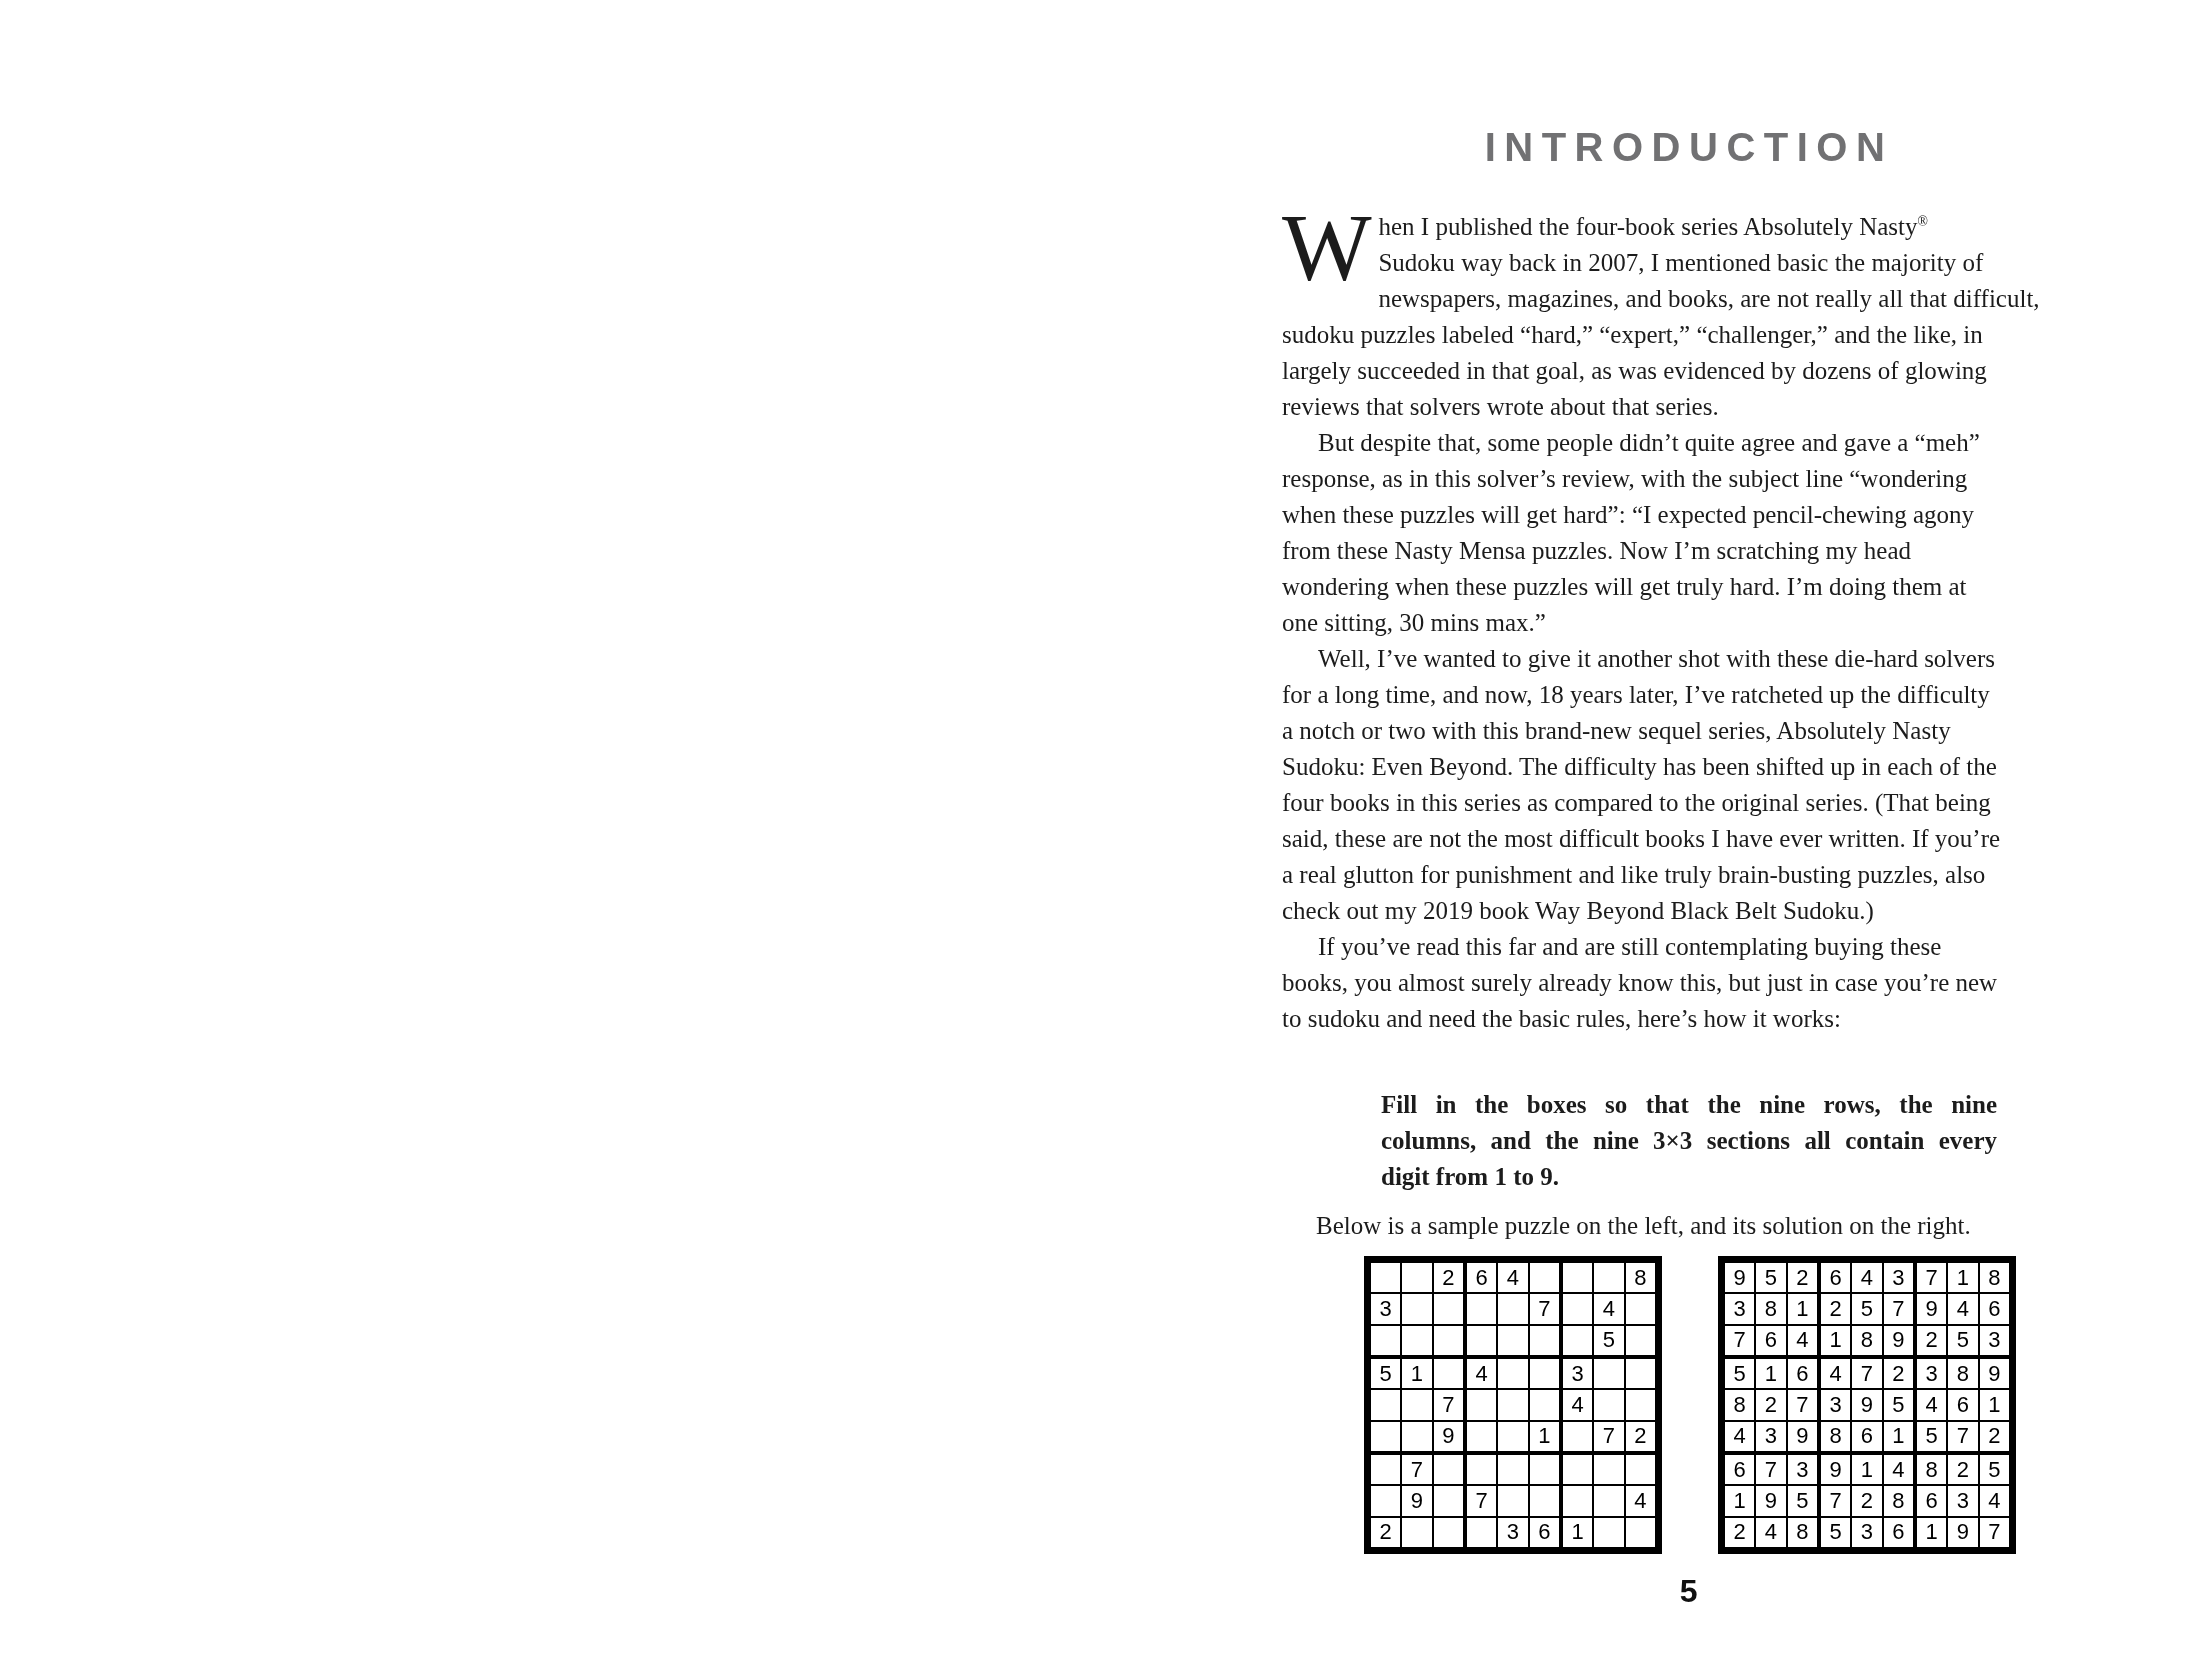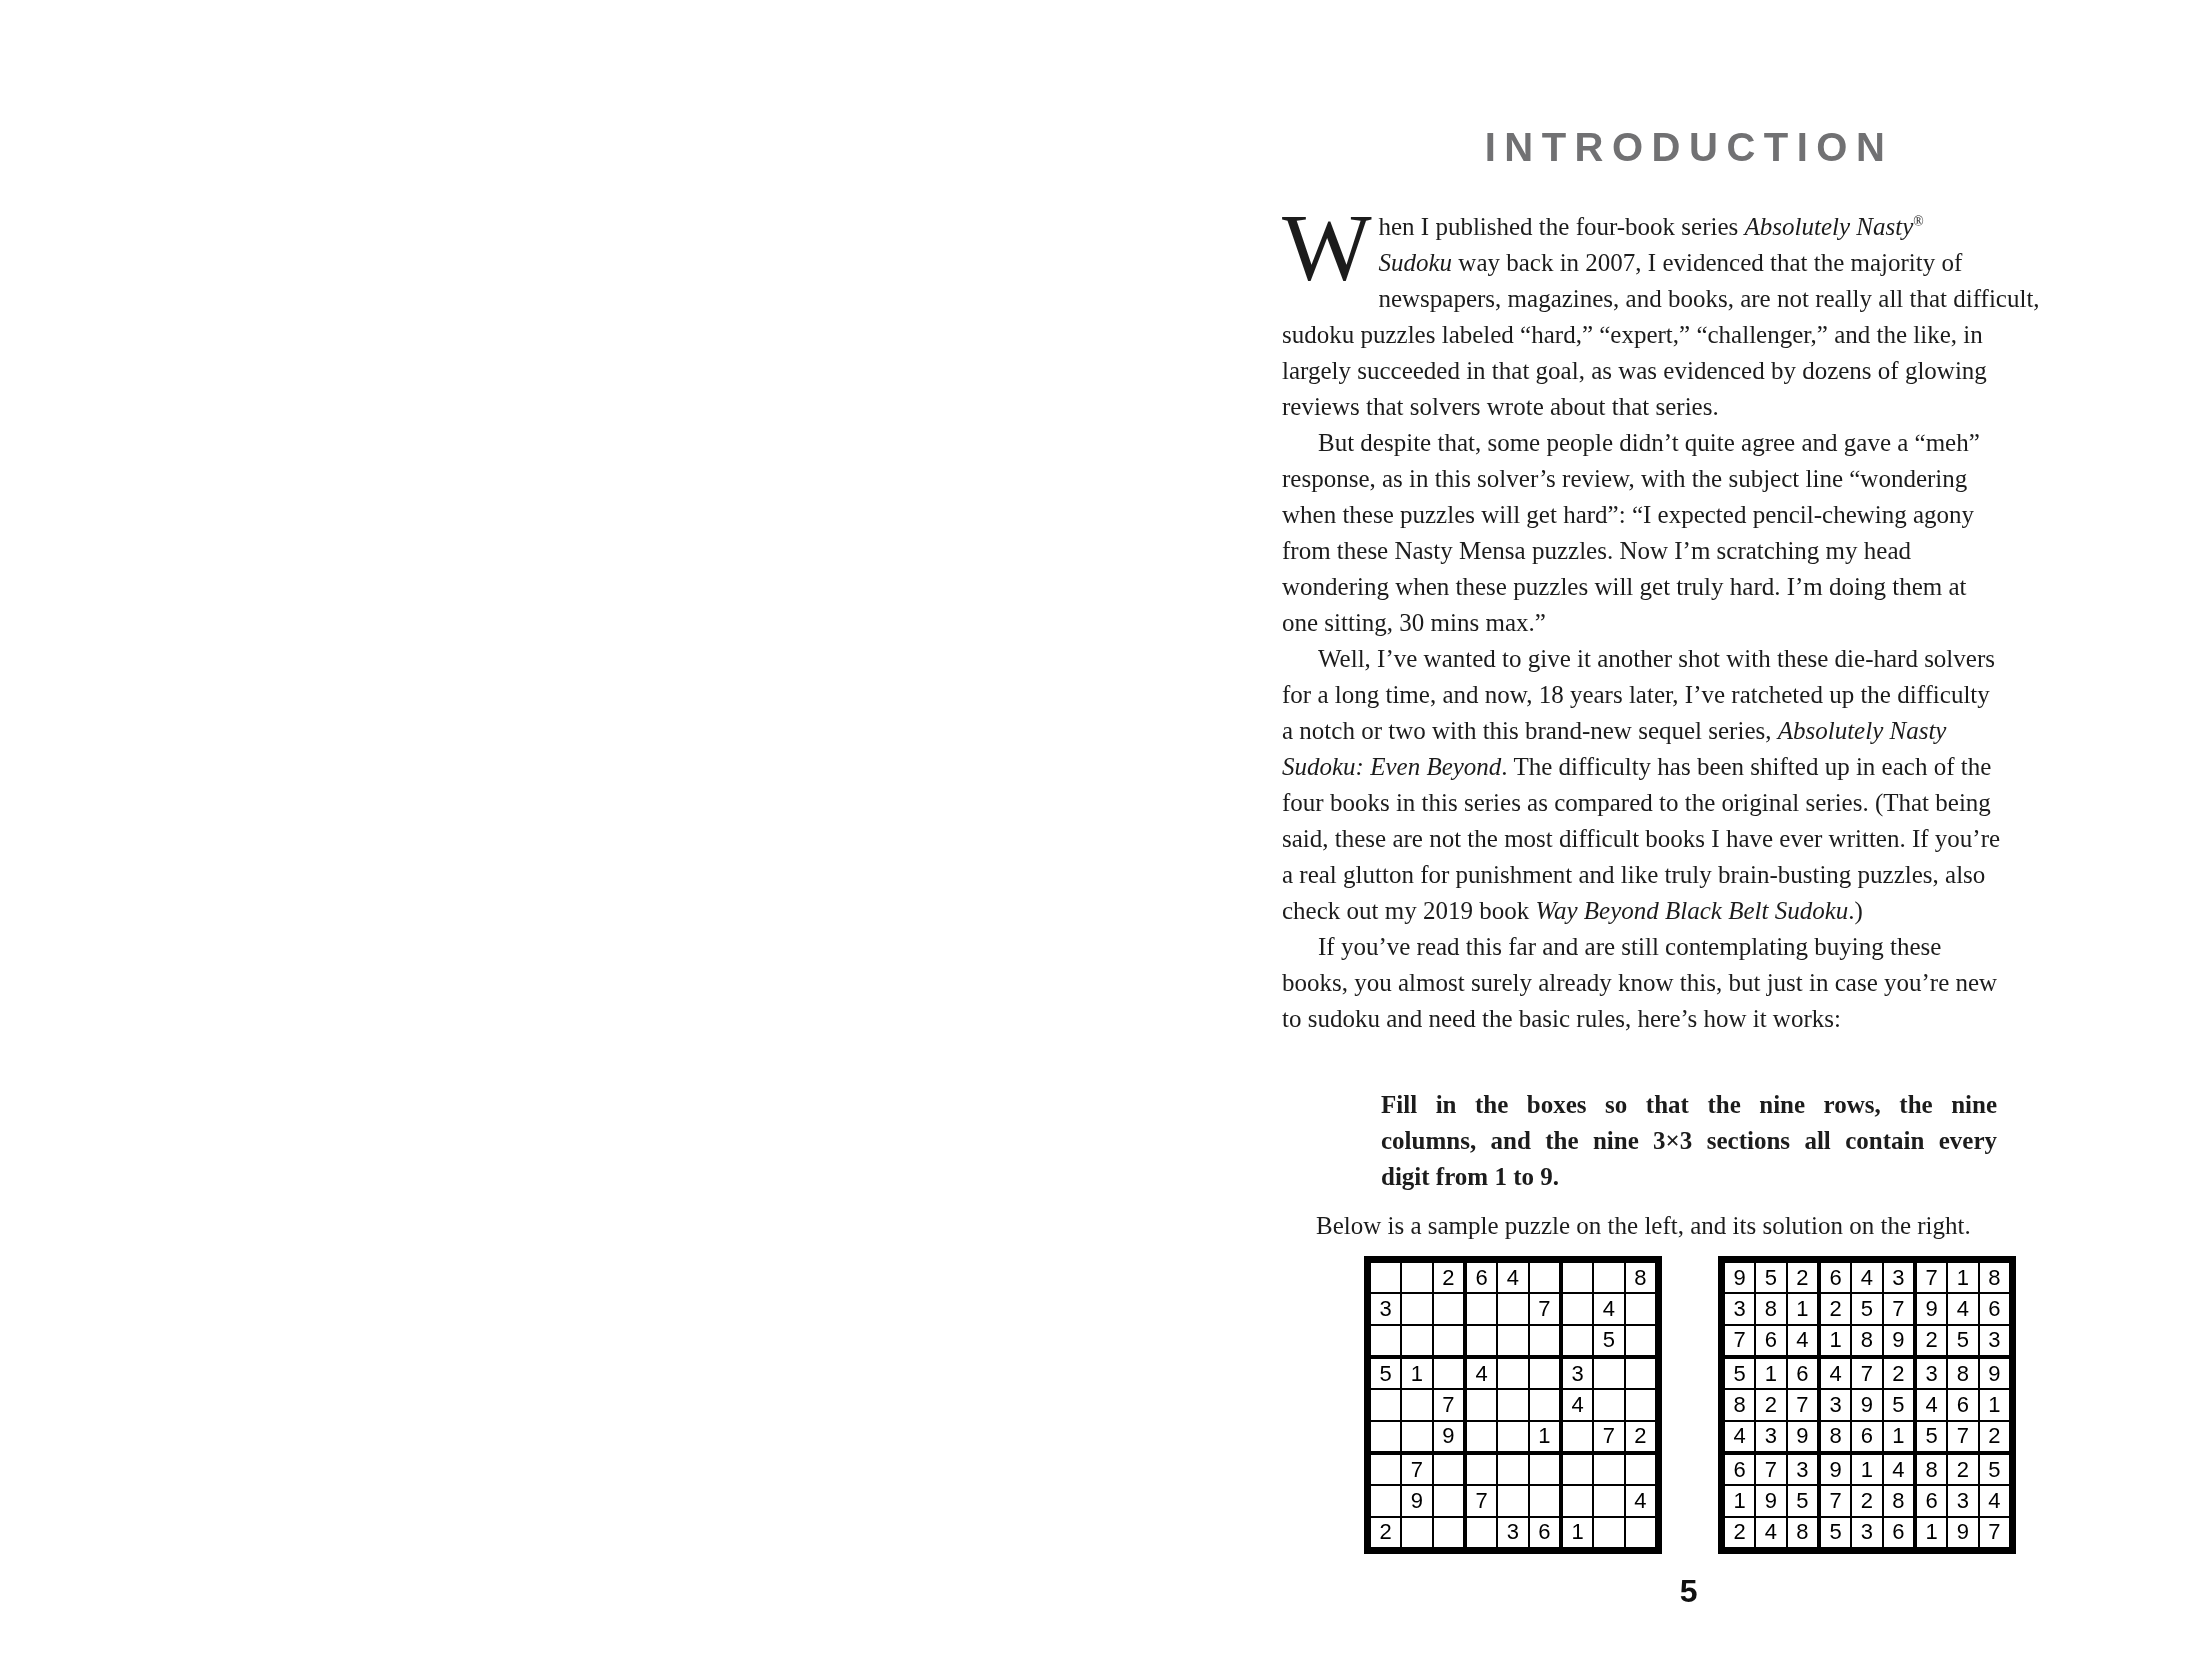--- a/index.html
+++ b/index.html
@@ -8,21 +8,21 @@
 
   
   #title{position:absolute;left:1282px;top:109px;width:814px;text-align:center;
          font-family:"Liberation Sans",sans-serif;font-weight:700;font-size:40px;
          letter-spacing:8.5px;color:#717173;}
 
   
   #bodycol{position:absolute;left:1282px;top:193px;width:814px;}
   .tline{height:36px;line-height:36px;font-size:25px;white-space:nowrap;}
   .tline.indent{padding-left:36px;}
-  .italic{font-style:italic;}
+  .italic{}
   .sup{font-size:0.55em;vertical-align:super;line-height:0;}
   .dropcap{float:left;font-family:"Liberation Serif",serif;font-size:95px;
            line-height:73px;height:73px;margin:3.4px 6.8px 0 0;color:#1c1c1c;}
 
   
   #quote{position:absolute;left:1381px;top:1071px;width:616px;font-weight:700;}
   #quote .qline{height:36px;line-height:36px;font-size:25px;}
   #quote .qline.just{text-align:justify;text-align-last:justify;}
 
   
@@ -48,21 +48,21 @@
 </head>
 <body>
 
 <div id="page" style="color: rgb(28, 28, 28); margin-top: 16px;">
   <div id="title" style="color: rgb(113, 113, 115);">INTRODUCTION</div>
 
   <div id="bodycol">
       <div>
         <span class="dropcap">W</span>
         <div class="tline"><span>hen I published the four-book series </span><span class="italic">Absolutely Nasty</span><span class="sup">®</span></div>
-        <div class="tline"><span class="italic">Sudoku</span><span> way back in 2007, I evidenced that the majority of</span></div>
+        <div class="tline"><span class="italic">Sudoku</span><span> way back in 2007, I mentioned basic the majority of</span></div>
         <div class="tline"><span>newspapers, magazines, and books, are not really all that difficult,</span></div>
         <div class="tline"><span>sudoku puzzles labeled “hard,” “expert,” “challenger,” and the like, in</span></div>
         <div class="tline"><span>largely succeeded in that goal, as was evidenced by dozens of glowing</span></div>
         <div class="tline"><span>reviews that solvers wrote about that series.</span></div>
       </div>
       <div>
         <div class="tline indent"><span>But despite that, some people didn’t quite agree and gave a “meh”</span></div>
         <div class="tline"><span>response, as in this solver’s review, with the subject line “wondering</span></div>
         <div class="tline"><span>when these puzzles will get hard”: “I expected pencil-chewing agony</span></div>
         <div class="tline"><span>from these Nasty Mensa puzzles. Now I’m scratching my head</span></div>

